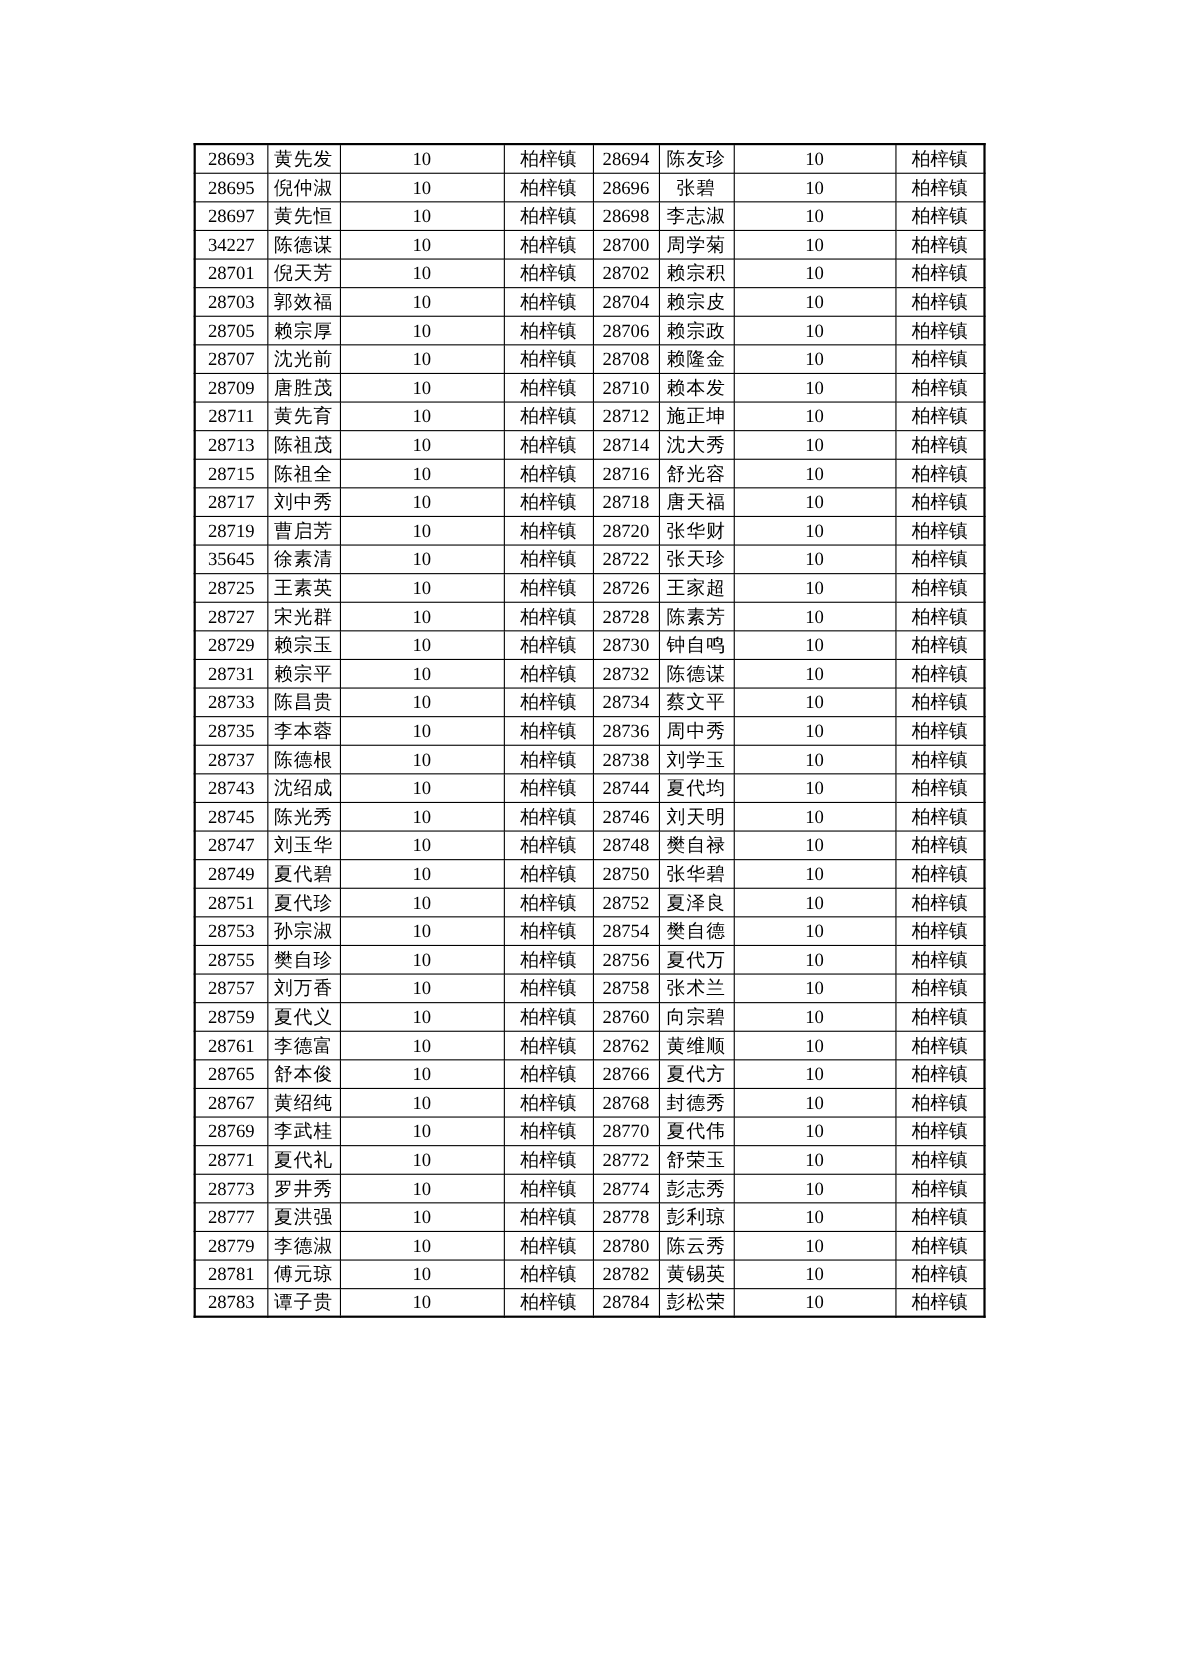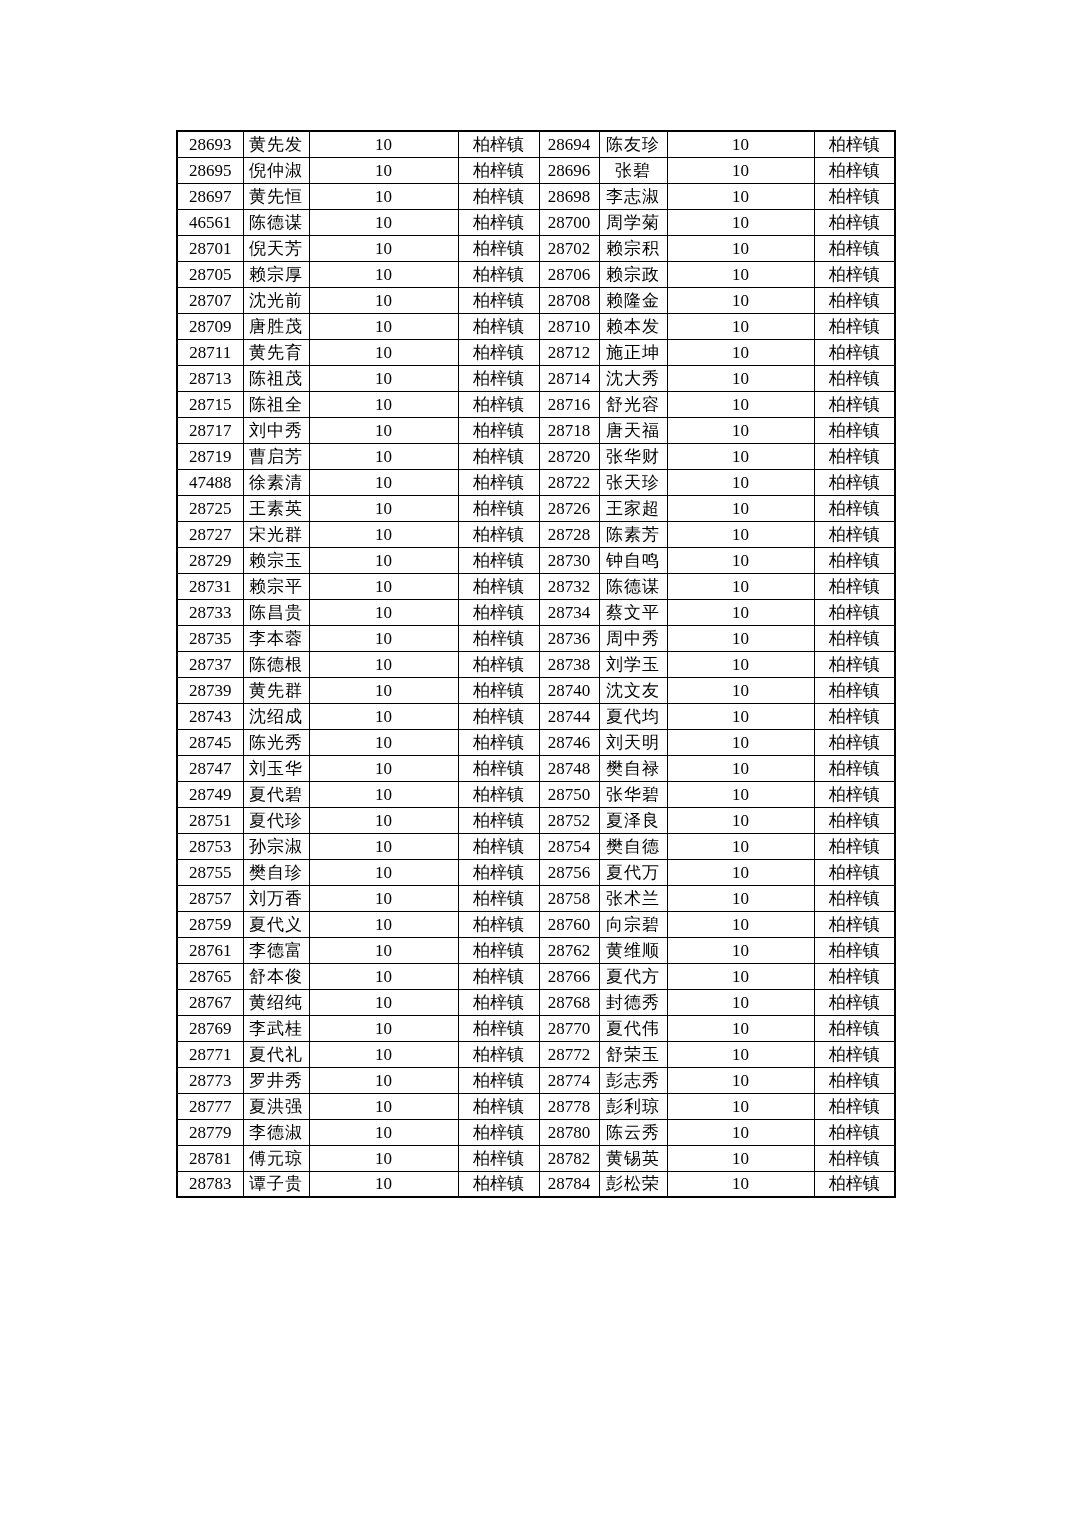--- a/index.html
+++ b/index.html
@@ -88,40 +88,50 @@
           <td class="cell-id">28697</td>
           <td class="cell-name">黄先恒</td>
           <td class="cell-value">10</td>
           <td class="cell-town">柏梓镇</td>
           <td class="cell-id">28698</td>
           <td class="cell-name">李志淑</td>
           <td class="cell-value">10</td>
           <td class="cell-town">柏梓镇</td>
         </tr>
         <tr>
-          <td class="cell-id">46561</td>
+          <td class="cell-id">34227</td>
           <td class="cell-name">陈德谋</td>
           <td class="cell-value">10</td>
           <td class="cell-town">柏梓镇</td>
           <td class="cell-id">28700</td>
           <td class="cell-name">周学菊</td>
           <td class="cell-value">10</td>
           <td class="cell-town">柏梓镇</td>
         </tr>
         <tr>
           <td class="cell-id">28701</td>
           <td class="cell-name">倪天芳</td>
           <td class="cell-value">10</td>
           <td class="cell-town">柏梓镇</td>
           <td class="cell-id">28702</td>
           <td class="cell-name">赖宗积</td>
           <td class="cell-value">10</td>
           <td class="cell-town">柏梓镇</td>
         </tr>
         <tr>
+          <td class="cell-id">28703</td>
+          <td class="cell-name">郭效福</td>
+          <td class="cell-value">10</td>
+          <td class="cell-town">柏梓镇</td>
+          <td class="cell-id">28704</td>
+          <td class="cell-name">赖宗皮</td>
+          <td class="cell-value">10</td>
+          <td class="cell-town">柏梓镇</td>
+        </tr>
+        <tr>
           <td class="cell-id">28705</td>
           <td class="cell-name">赖宗厚</td>
           <td class="cell-value">10</td>
           <td class="cell-town">柏梓镇</td>
           <td class="cell-id">28706</td>
           <td class="cell-name">赖宗政</td>
           <td class="cell-value">10</td>
           <td class="cell-town">柏梓镇</td>
         </tr>
         <tr>
@@ -188,21 +198,21 @@
           <td class="cell-id">28719</td>
           <td class="cell-name">曹启芳</td>
           <td class="cell-value">10</td>
           <td class="cell-town">柏梓镇</td>
           <td class="cell-id">28720</td>
           <td class="cell-name">张华财</td>
           <td class="cell-value">10</td>
           <td class="cell-town">柏梓镇</td>
         </tr>
         <tr>
-          <td class="cell-id">47488</td>
+          <td class="cell-id">35645</td>
           <td class="cell-name">徐素清</td>
           <td class="cell-value">10</td>
           <td class="cell-town">柏梓镇</td>
           <td class="cell-id">28722</td>
           <td class="cell-name">张天珍</td>
           <td class="cell-value">10</td>
           <td class="cell-town">柏梓镇</td>
         </tr>
         <tr>
           <td class="cell-id">28725</td>
@@ -264,30 +274,20 @@
           <td class="cell-value">10</td>
           <td class="cell-town">柏梓镇</td>
         </tr>
         <tr>
           <td class="cell-id">28737</td>
           <td class="cell-name">陈德根</td>
           <td class="cell-value">10</td>
           <td class="cell-town">柏梓镇</td>
           <td class="cell-id">28738</td>
           <td class="cell-name">刘学玉</td>
-          <td class="cell-value">10</td>
-          <td class="cell-town">柏梓镇</td>
-        </tr>
-        <tr>
-          <td class="cell-id">28739</td>
-          <td class="cell-name">黄先群</td>
-          <td class="cell-value">10</td>
-          <td class="cell-town">柏梓镇</td>
-          <td class="cell-id">28740</td>
-          <td class="cell-name">沈文友</td>
           <td class="cell-value">10</td>
           <td class="cell-town">柏梓镇</td>
         </tr>
         <tr>
           <td class="cell-id">28743</td>
           <td class="cell-name">沈绍成</td>
           <td class="cell-value">10</td>
           <td class="cell-town">柏梓镇</td>
           <td class="cell-id">28744</td>
           <td class="cell-name">夏代均</td>

